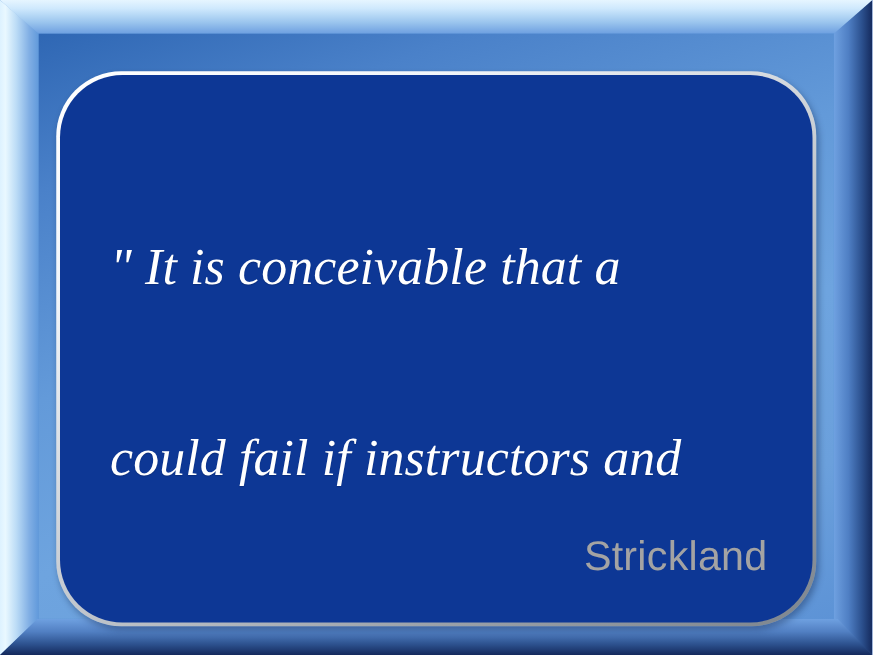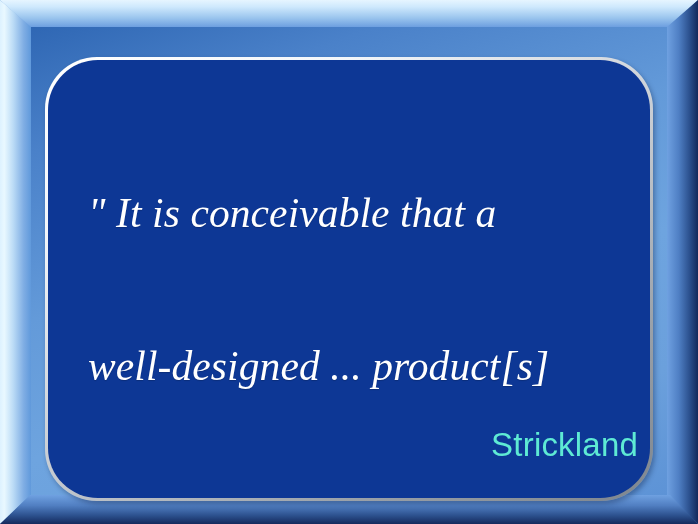--- a/index.html
+++ b/index.html
@@ -102,48 +102,47 @@
     color: #ffffff;
     letter-spacing: 0.1px;
     white-space: pre-wrap;
     text-shadow: 0 1px 1px rgba(0,0,0,0.18);
   }
   .qline { display: block; }
 
   
   #attribution {
     position: absolute;
-    right: 12px;
+    right: 36px;
     bottom: 34px;
     font-family: "Liberation Sans", sans-serif;
     font-style: normal;
     font-size: 33px;
     line-height: 38px;
-    color: #5eead4;
+    color: #a3a3a3;
     letter-spacing: 0.2px;
   }
 </style>
 </head>
 <body>
 
 <div id="slide">
 
   <div class="face" id="face-top"></div>
   <div class="face" id="face-left"></div>
   <div class="face" id="face-right"></div>
   <div class="face" id="face-bottom"></div>
 
   <div id="plate">
 
     <div id="panel-wrap">
       <div id="panel">
 
         <div id="quote">
           <span class="qline">" It is conceivable that a</span>
-          <span class="qline">well-designed ... product[s]</span>
           <span class="qline">could fail if instructors and</span>
           
           
           
         </div>
 
         <div id="attribution">Strickland</div>
 
       </div>
     </div>

